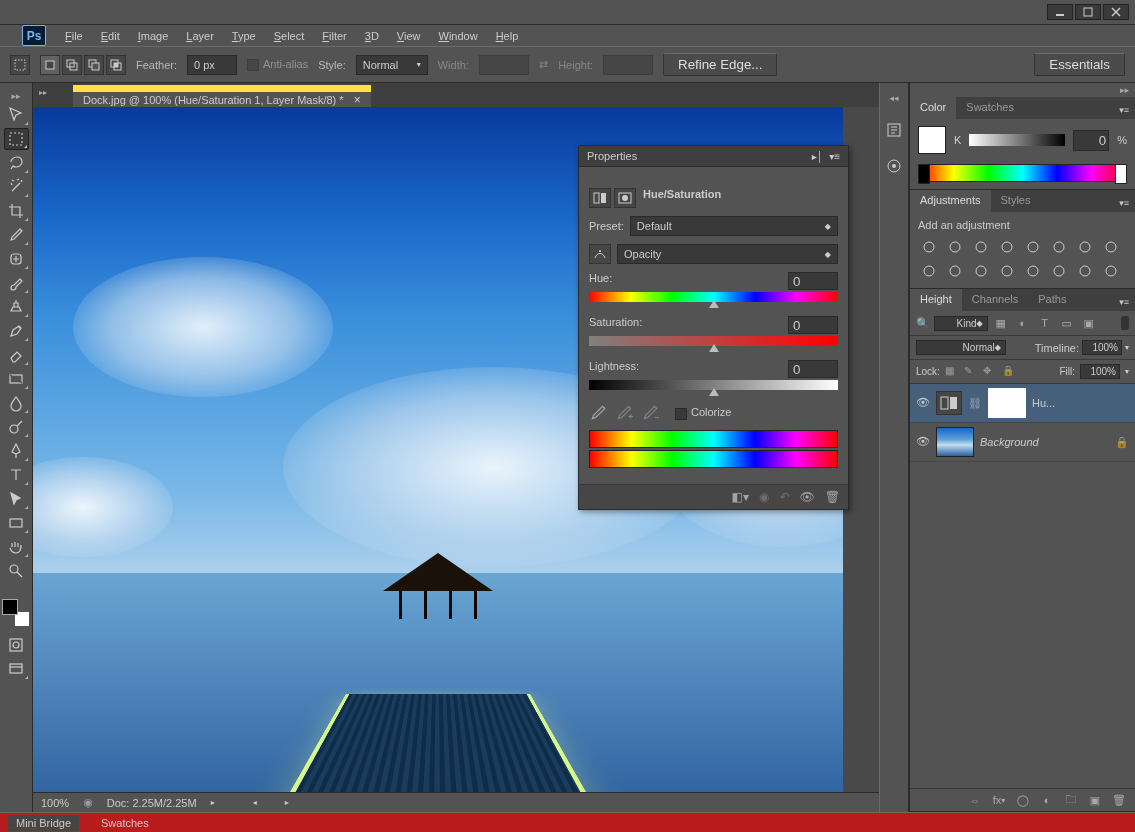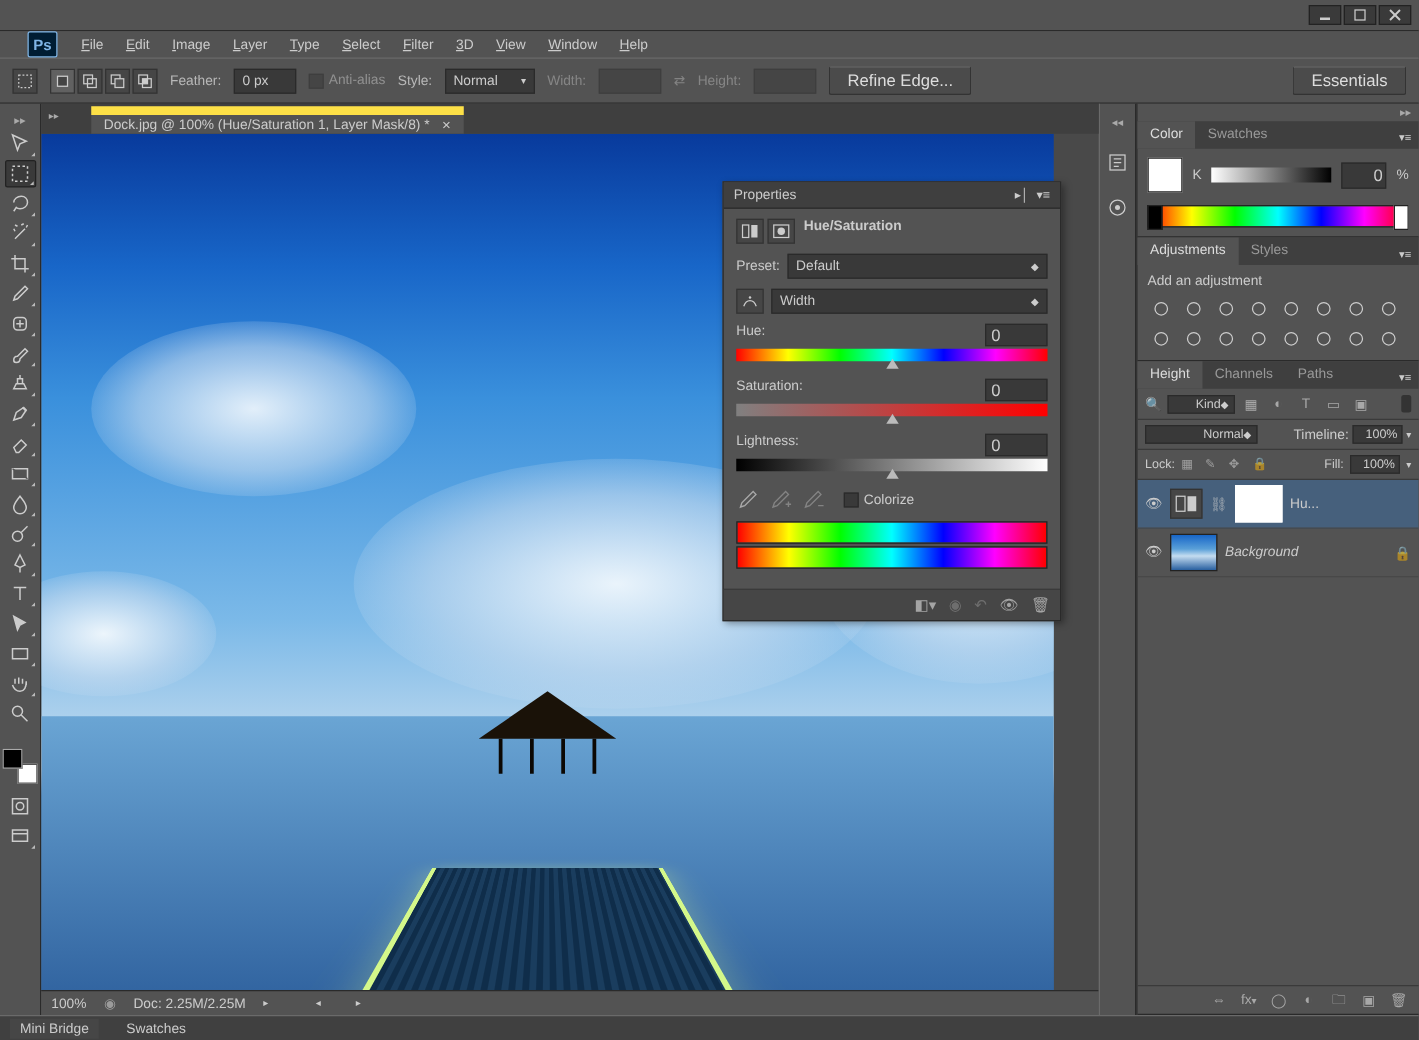--- a/index.html
+++ b/index.html
@@ -63,21 +63,21 @@
 .hut{position:absolute;bottom:200px;left:50%;transform:translateX(-50%);width:100px;height:60px;}
 .hut-roof{width:0;height:0;border-left:55px solid transparent;border-right:55px solid transparent;border-bottom:38px solid #1a1208;margin-left:-5px;}
 .hut-posts{display:flex;justify-content:space-around;}
 .hut-posts span{width:3px;height:28px;background:#0c0804;}
 
 
 .properties-panel { position: absolute; left: 545px; top: 38px; width: 271px; background: #535353; border: 1px solid #2a2a2a; box-shadow: 2px 2px 6px rgba(0,0,0,0.4); z-index:10;}
 .panel-title { background: #3f3f3f; padding: 4px 8px; display: flex; align-items: center; justify-content: space-between; border-bottom:1px solid #2a2a2a;}
 .panel-title-icons{display:flex;gap:6px;align-items:center;}
 .panel-title-icons span{cursor:pointer;font-size:10px;}
-.pp-body { padding: 8px 10px; font-size:11px;}
+.pp-body { padding: 8px 10px; font-size:11px;margin-top:13px;}
 .pp-row { display: flex; align-items: center; margin-bottom: 8px; gap: 6px;}
 .pp-icongroup{display:flex;gap:3px;margin-bottom:8px;}
 .pp-ico{width:22px;height:20px;background:#464646;border:1px solid #333;cursor:pointer;display:flex;align-items:center;justify-content:center;}
 .pp-select { flex: 1; background: #393939; border: 1px solid #2a2a2a; color: #ccc; padding: 2px 6px; height: 20px; display:flex;justify-content:space-between;align-items:center;}
 .pp-slider-label { margin-bottom: 2px; display:flex; justify-content:space-between;}
 .pp-slider-val { width: 50px; background: #393939; border: 1px solid #2a2a2a; color: #ccc; padding: 2px 4px; text-align:left; height:18px;}
 .pp-slider-track { height: 10px; margin: 2px 0 14px; position: relative; }
 .hue-track { background: linear-gradient(to right, red, yellow, lime, cyan, blue, magenta, red); }
 .sat-track { background: linear-gradient(to right, #808080, red); }
 .light-track { background: linear-gradient(to right, #000, #808080, #fff); }
@@ -131,21 +131,21 @@
 .layer-adj-thumb{width:26px;height:24px;background:#464646;border:1px solid #333;display:flex;align-items:center;justify-content:center;}
 .layer-name { font-size: 11px; }
 .layer-name.italic{font-style:italic;}
 .layer-link{font-size:11px;opacity:0.7;}
 .bg-thumb{background:linear-gradient(to bottom,#1866c8 0%,#5aa0d8 40%,#c4dcf0 60%,#2960a0 100%);}
 
 .layers-footer { display: flex; justify-content: flex-end; gap: 8px; padding: 4px 8px; border-top: 1px solid #3a3a3a; margin-top:auto;}
 .lf-ico { width: 16px; height: 14px; cursor: pointer; opacity:0.7; display:flex;align-items:center;justify-content:center;}
 
 
-.statusbar { height: 20px; background: #404040; border-top: 1px solid #6a6a6a; display: flex; align-items: center; padding: 0 8px; gap: 14px; font-size: 11px; }
+.statusbar { height: 20px; background: #b91c1c; border-top: 1px solid #6a6a6a; display: flex; align-items: center; padding: 0 8px; gap: 14px; font-size: 11px; }
 .status-tab{padding:2px 8px;cursor:pointer;}
 .status-tab.active{background:#464646;}
 .chev{font-size:8px;}
 </style>
 </head>
 <body>
 
 <div class="titlebar">
   <div class="win-controls">
     <div class="win-btn">
@@ -440,21 +440,21 @@
               </div>
           </div>
           <div class="pp-row">
             <div class="pp-ico">
                 <svg width="16" height="16" viewBox="0 0 16 16">
                   <path d="M3 12c2-6 8-6 10 0" stroke="#ccc" fill="none"></path>
                   <circle cx="8" cy="5" r="1" fill="#ccc"></circle>
                 </svg>
               </div>
             <div class="pp-select">
-                <span>Width</span>
+                <span>Opacity</span>
                 <span class="chev">◆</span>
               </div>
           </div>
           <div class="pp-slider-label">
               <span>Hue:</span>
               <input class="pp-slider-val" value="0" style="">
             </div>
           <div class="pp-slider-track hue-track">
               <div class="slider-thumb"></div>
             </div>

